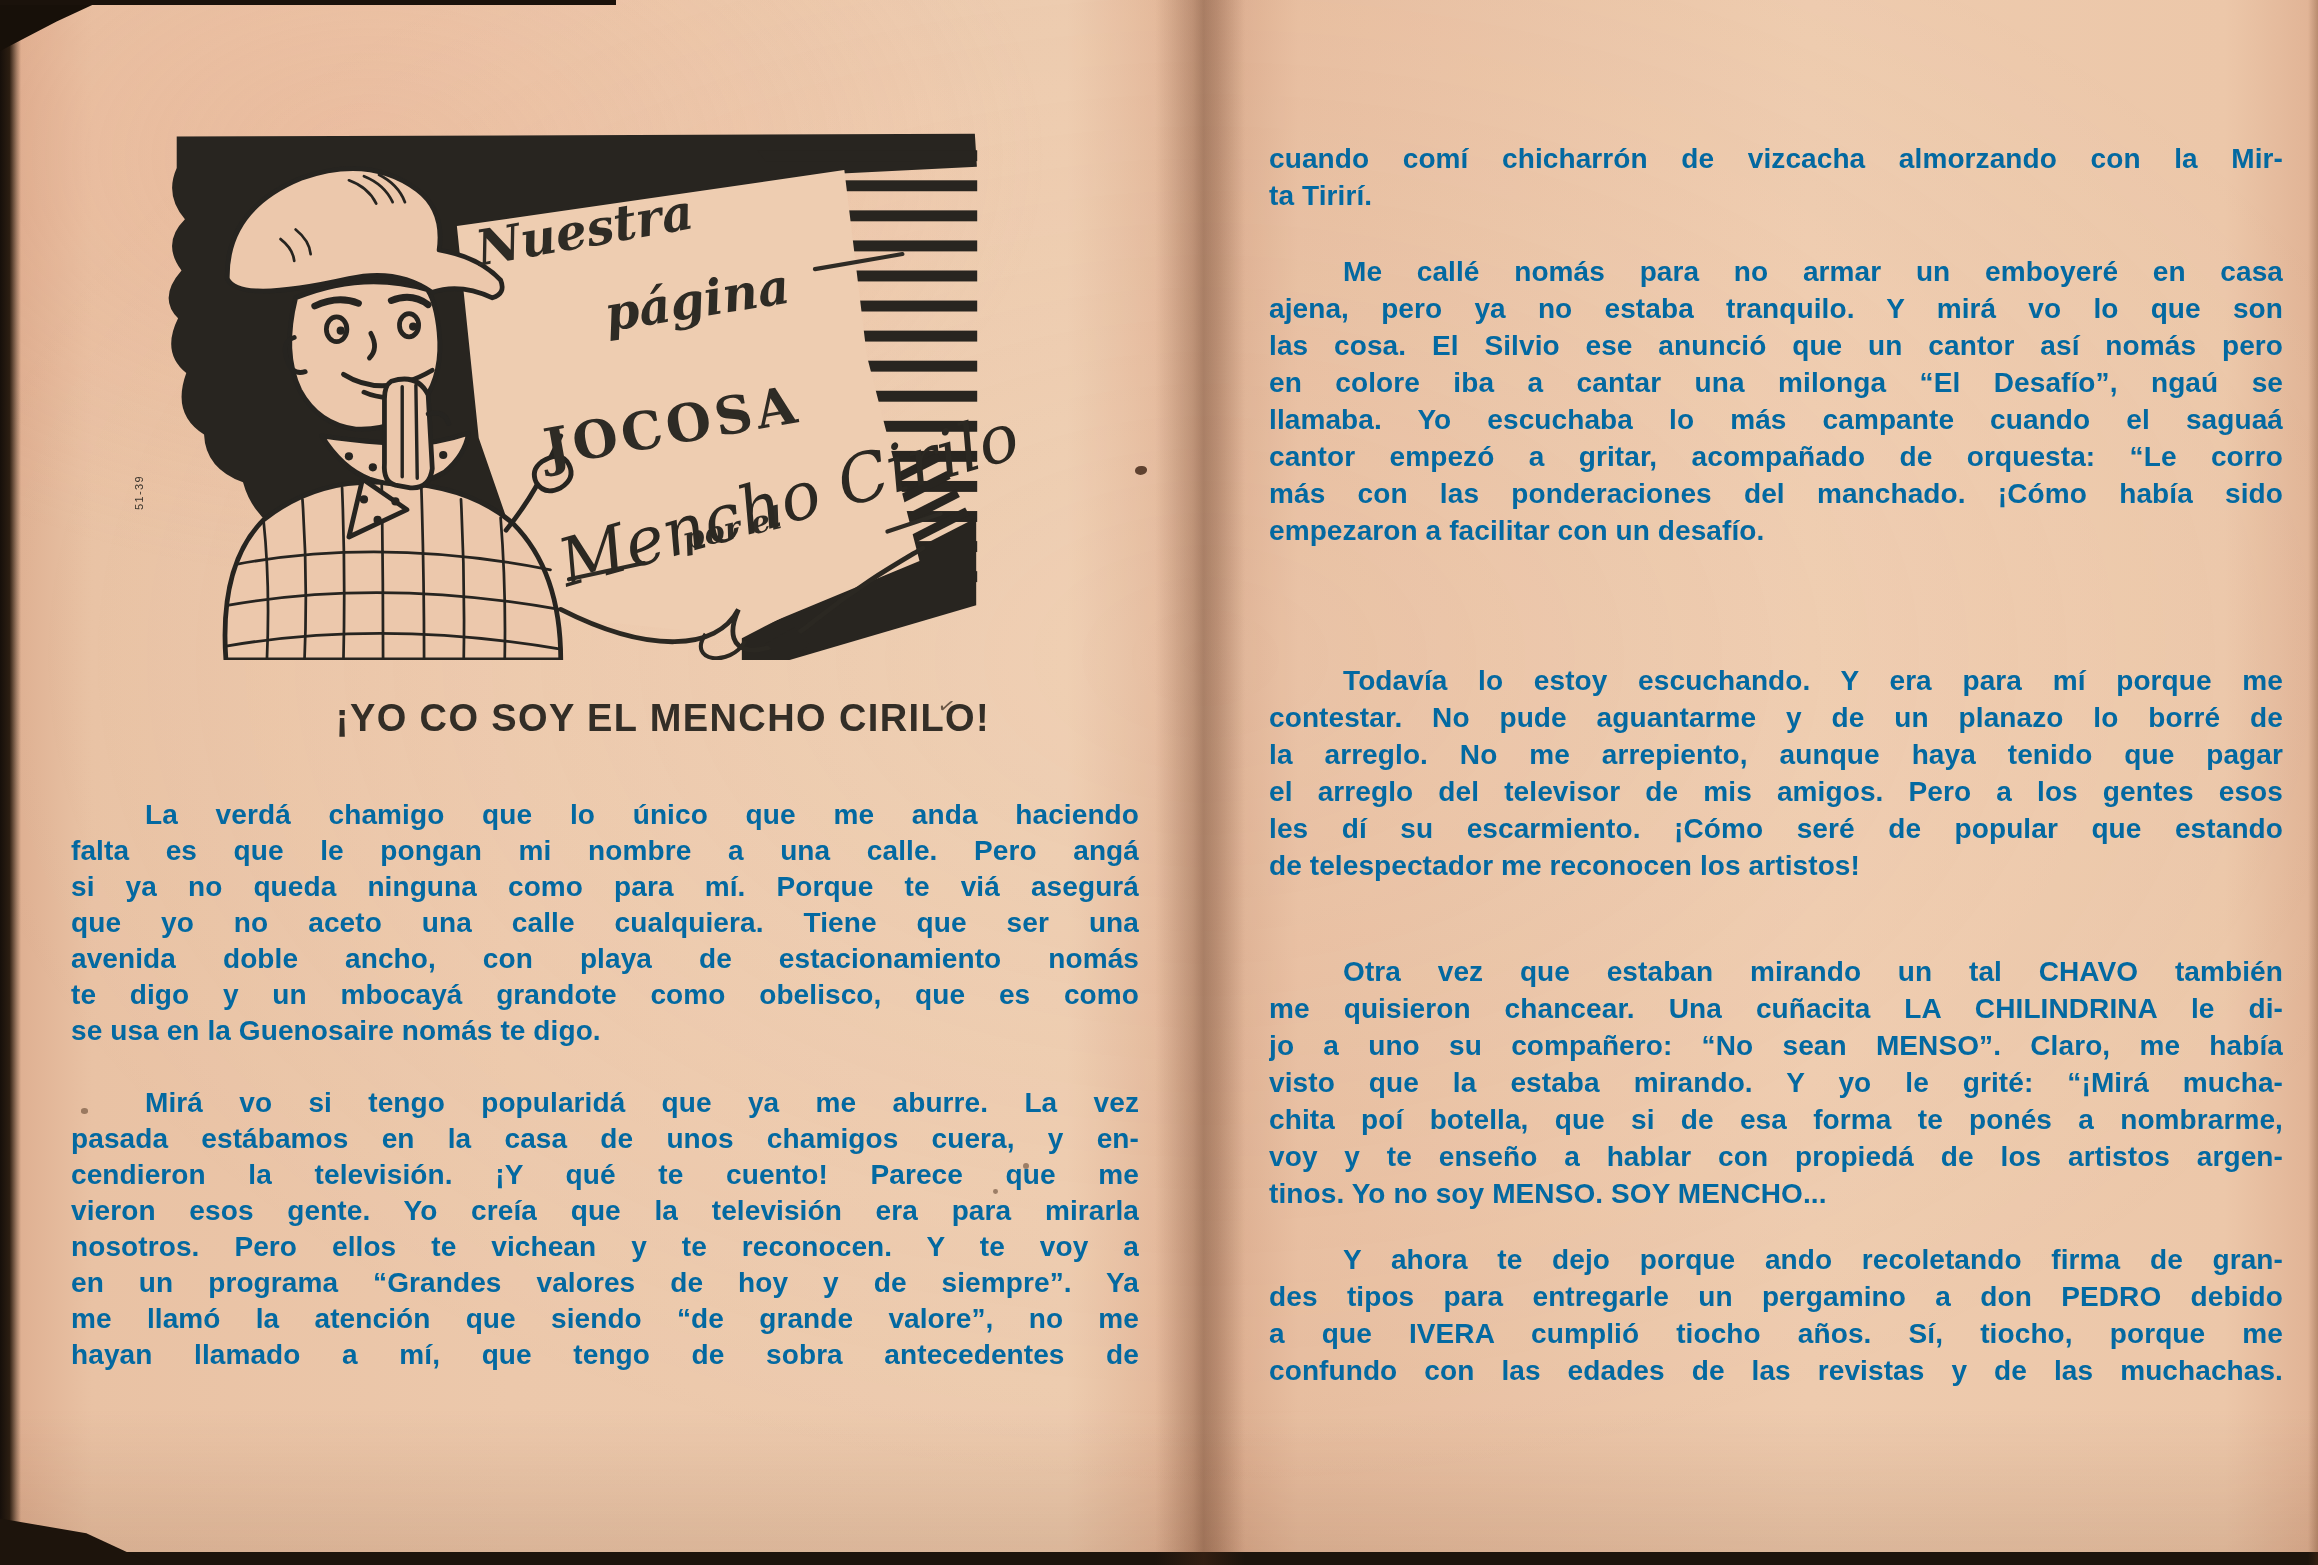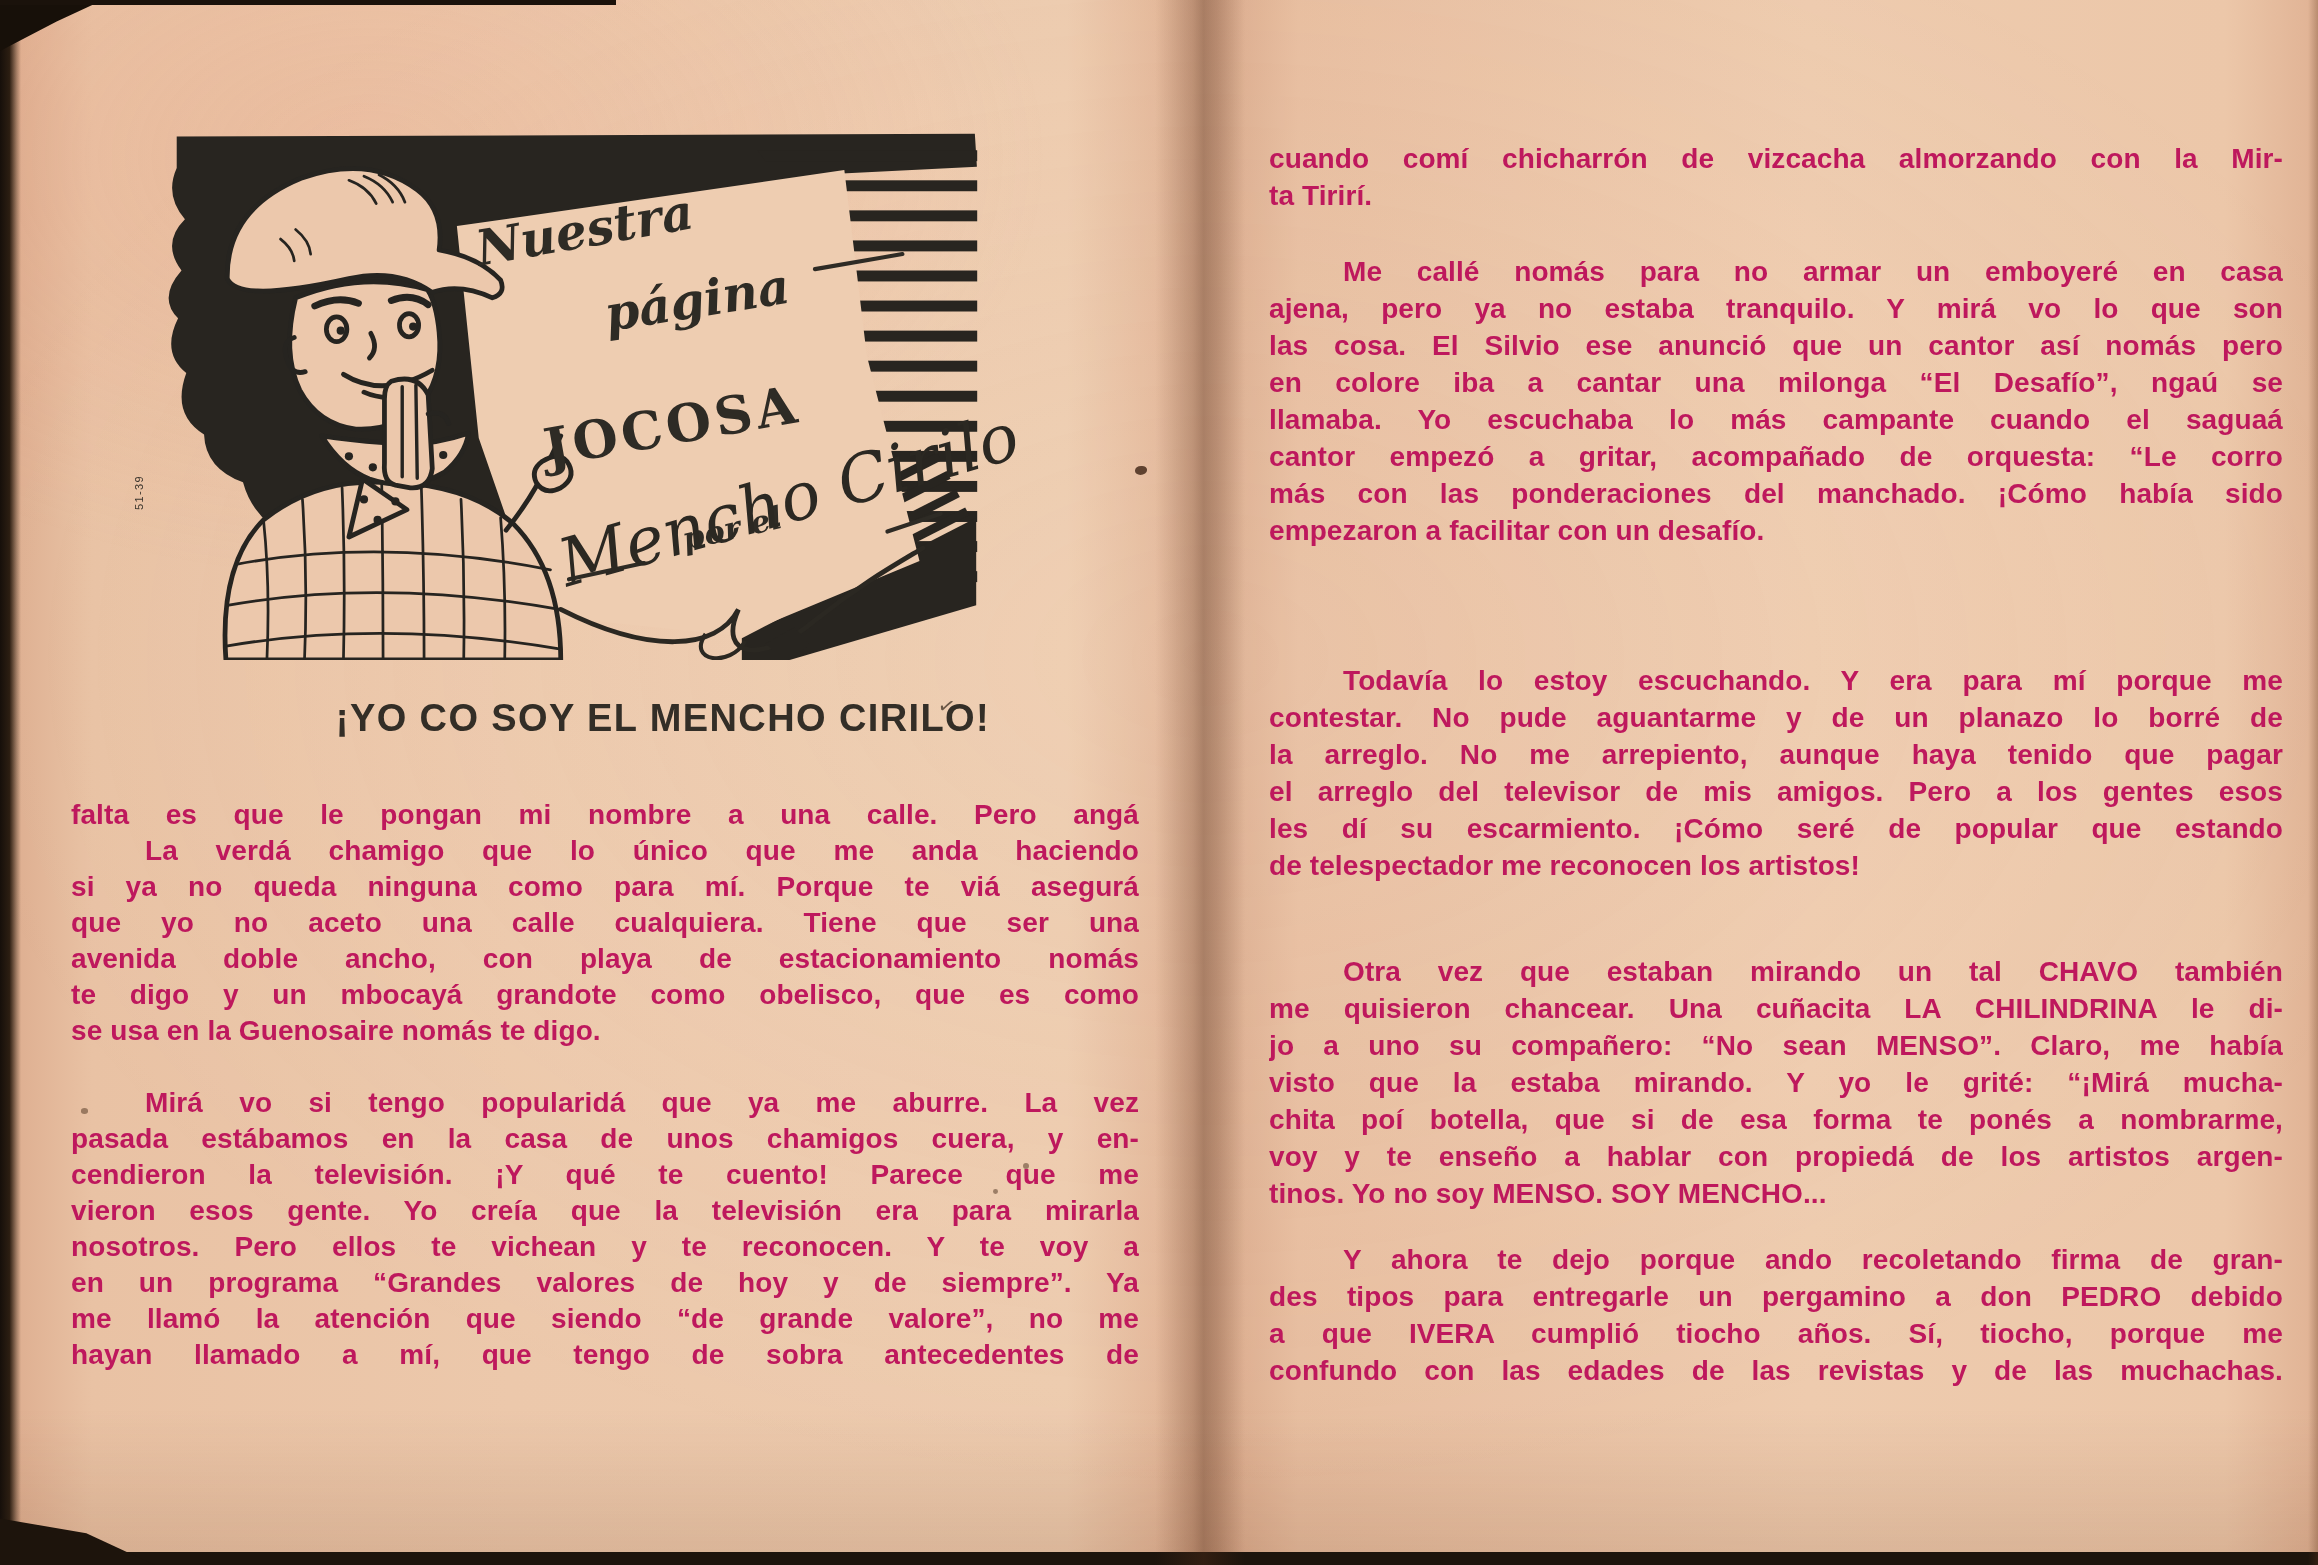--- a/index.html
+++ b/index.html
@@ -47,21 +47,21 @@
     transform:rotate(-16deg);text-align:center;color:#2b2822;}
   .plate-mark{position:absolute;left:9.6px;top:383px;font-size:11px;color:#3a342c;
     transform:rotate(-90deg);transform-origin:left top;letter-spacing:1.4px;}
   
   .heading{position:absolute;left:62px;top:697px;width:1060px;text-align:center;
     font-size:38px;font-weight:700;letter-spacing:1.4px;color:#332e27;}
   .col{position:absolute;}
   .col-left{left:71px;top:0;width:1068px;height:1566px;}
   .col-right{left:1269px;top:0;width:1014px;height:1566px;}
   .pblock{position:absolute;left:0;width:100%;}
-  .line{font-size:28px;font-weight:700;letter-spacing:0.1px;color:#be185d;
+  .line{font-size:28px;font-weight:700;letter-spacing:0.1px;color:#0369a1;
     text-align:justify;text-align-last:justify;overflow:hidden;}
   .col-left .line{height:36px;line-height:36px;}
   .col-right .line{height:37px;line-height:37px;}
   .line.last{text-align-last:left;}
   .line.indent{padding-left:74px;}
 </style>
 </head>
 <body>
 
 <div class="edge-left"></div>
@@ -195,22 +195,22 @@
   <div class="masthead-word mw-pagina">página</div>
   <div class="masthead-word mw-jocosa">JOCOSA</div>
   <div class="masthead-word mw-porel">por el</div>
   <div class="masthead-word mw-script">Mencho Cirilo</div>
   <div class="plate-mark">51-39</div>
 </div>
 
 <div class="col col-left">
   <div class="heading" style="position:absolute;">¡YO CO SOY EL MENCHO CIRILO!</div>
   <div class="pblock" style="top:797px">
+      <div class="line indent">La verdá chamigo que lo único que me anda haciendo</div>
       <div class="line">falta es que le pongan mi nombre a una calle. Pero angá</div>
-      <div class="line indent">La verdá chamigo que lo único que me anda haciendo</div>
       <div class="line">si ya no queda ninguna como para mí. Porque te viá asegurá</div>
       <div class="line">que yo no aceto una calle cualquiera. Tiene que ser una</div>
       <div class="line">avenida doble ancho, con playa de estacionamiento nomás</div>
       <div class="line">te digo y un mbocayá grandote como obelisco, que es como</div>
       <div class="line last">se usa en la Guenosaire nomás te digo.</div>
     </div>
   <div class="pblock" style="top:1085px">
       <div class="line indent">Mirá vo si tengo popularidá que ya me aburre. La vez</div>
       <div class="line">pasada estábamos en la casa de unos chamigos cuera, y en-</div>
       <div class="line">cendieron la televisión. ¡Y qué te cuento! Parece que me</div>

